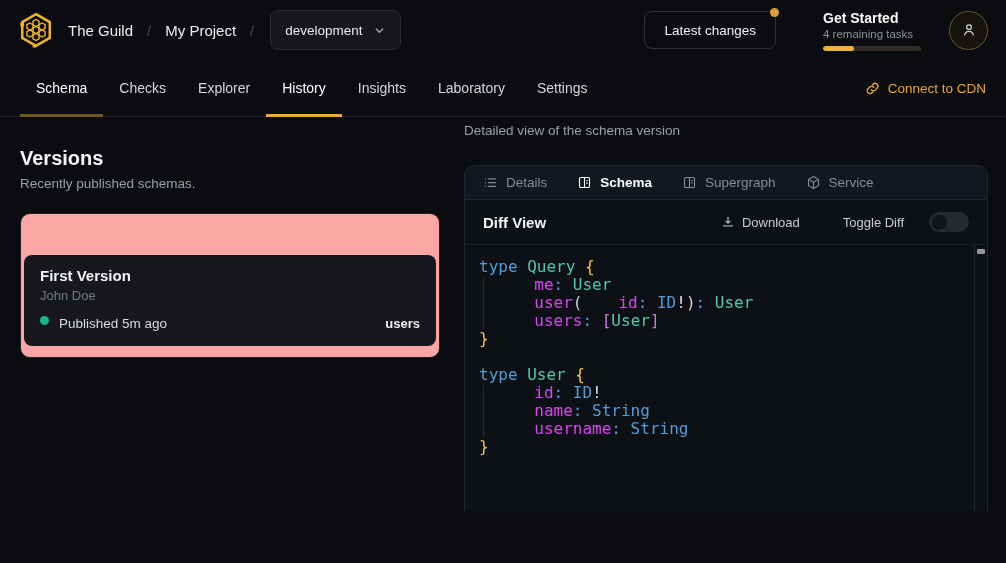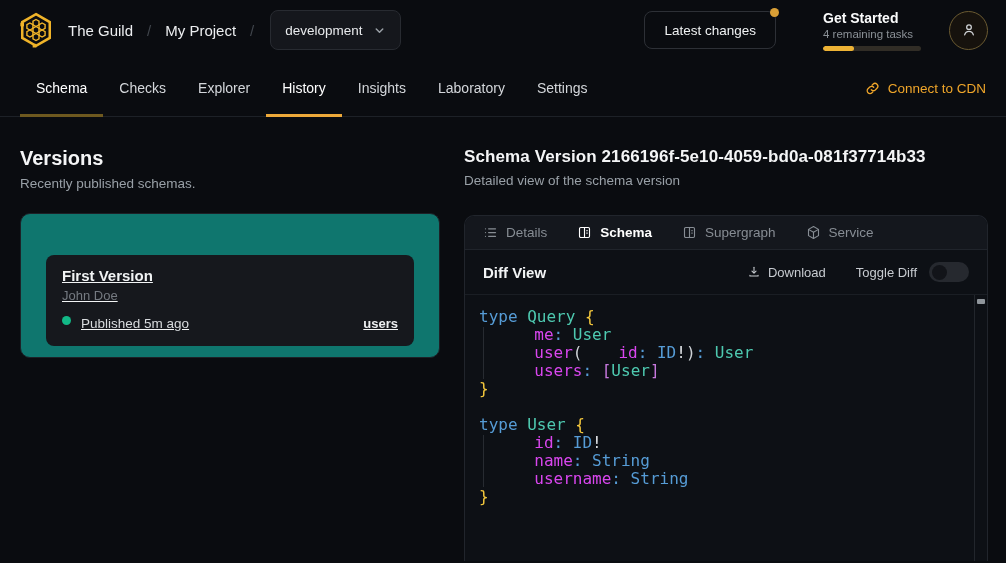--- a/index.html
+++ b/index.html
@@ -48,36 +48,36 @@
     content:""; position:absolute; left:0; right:0; bottom:-1px; height:3px; background:#6e591f;
   }
   .tab.active::after { background:#eda93a; }
   .cdn-link { margin-left:auto; align-self:center; display:flex; align-items:center; gap:8px; color:#f0a62a; font-size:13.5px; }
 
   
   main { display:flex; align-items:flex-start; padding:0 18px 0 20px; }
   .left-col { width:420px; margin-right:24px; }
   .panel-title { margin-top:30px; font-size:20px; font-weight:700; color:#f4f5f6; }
   .panel-sub { margin-top:6px; font-size:13.5px; color:#99a0a7; }
-  .vcard { margin-top:22px; border:1px solid #1d2127; background:#0f766e; border-radius:10px; padding:41px 25px 11px;text-decoration:underline; }
+  .vcard { margin-top:22px; border:1px solid #1d2127; background:#fca5a5; border-radius:10px; padding:41px 3px 11px; }
   .vitem { background:#16181d; border-radius:8px; padding:12px 16px 15px; }
   .vi-name { font-size:15px; font-weight:700; color:#f1f3f4; }
   .vi-author { margin-top:4px; font-size:13px; color:#757a81; }
   .vi-row { margin-top:13px; display:flex; align-items:flex-start; gap:10px; }
   .status-dot { width:9px; height:9px; border-radius:50%; background:#12b886; }
   .vi-status { font-size:13.5px; color:#d8dbde; }
   .vi-service { margin-left:auto; font-size:13px; font-weight:700; color:#eceef0; }
 
   .right-col { flex:1; }
   .detail-title { margin-top:30px; font-size:17px; font-weight:700; color:#f4f5f6; letter-spacing:.1px; }
   .dcard { margin-top:27px; border:1px solid #21252c; border-bottom:none; border-radius:10px 10px 0 0; height:346px; background:#0d1015; display:flex; flex-direction:column; overflow:hidden; }
   .dtabs { height:34px; flex:0 0 auto; background:#14171d; border-bottom:1px solid #20242b; display:flex; align-items:center; padding:0 18px; gap:30px; }
   .dtab { display:flex; align-items:center; gap:8px; font-size:13.5px; color:#878d94; }
   .dtab.active { color:#ffffff; font-weight:700; }
-  .diffrow { height:45px; flex:0 0 auto; border-bottom:1px solid #1a1e24; display:flex; align-items:center; padding:0 18px; }
+  .diffrow { height:45px; flex:0 0 auto; border-bottom:1px solid #1a1e24; display:flex; align-items:center; padding:0 18px;gap:13px; }
   .diff-title { font-size:15px; font-weight:700; color:#f2f4f5; }
   .dl-btn { margin-left:auto; display:flex; align-items:flex-start; gap:7px; font-size:13px; color:#c7cbd0; }
   .toggle-label { margin-left:30px; font-size:13px; color:#c7cbd0; }
   .switch { margin-left:12px; width:40px; height:20px; border-radius:10px; background:#26292f; position:relative; }
   .knob { position:absolute; left:3px; top:2.5px; width:15px; height:15px; border-radius:50%; background:#121419; }
 
   
   .code { position:relative; flex:1; padding:13px 20px 0 14px; font-family:"DejaVu Sans Mono", monospace; font-size:16px; line-height:18px; }
   .cl { height:18px; white-space:pre; }
   .tk-kw  { color:#569cd6; }
@@ -189,21 +189,20 @@
               <span class="status-dot"></span>
               <span class="vi-status">Published 5m ago</span>
               <span class="vi-service">users</span>
             </div>
           </div>
         </div>
     </div>
   </section>
 
   <section class="right-col">
-    <h2 class="detail-title">Schema Version 2166196f-5e10-4059-bd0a-081f37714b33</h2>
     <p class="panel-sub">Detailed view of the schema version</p>
     <div class="dcard">
       <div class="dtabs" id="detail-tabs">
           <button class="dtab">
             <span>
               <svg width="15" height="15" viewBox="0 0 24 24" fill="none" stroke="currentColor" stroke-width="2" stroke-linecap="round">
                 <path d="M9 6h11M9 12h11M9 18h11"></path>
                 <path d="M4 6h.01M4 12h.01M4 18h.01"></path>
               </svg>
             </span>

